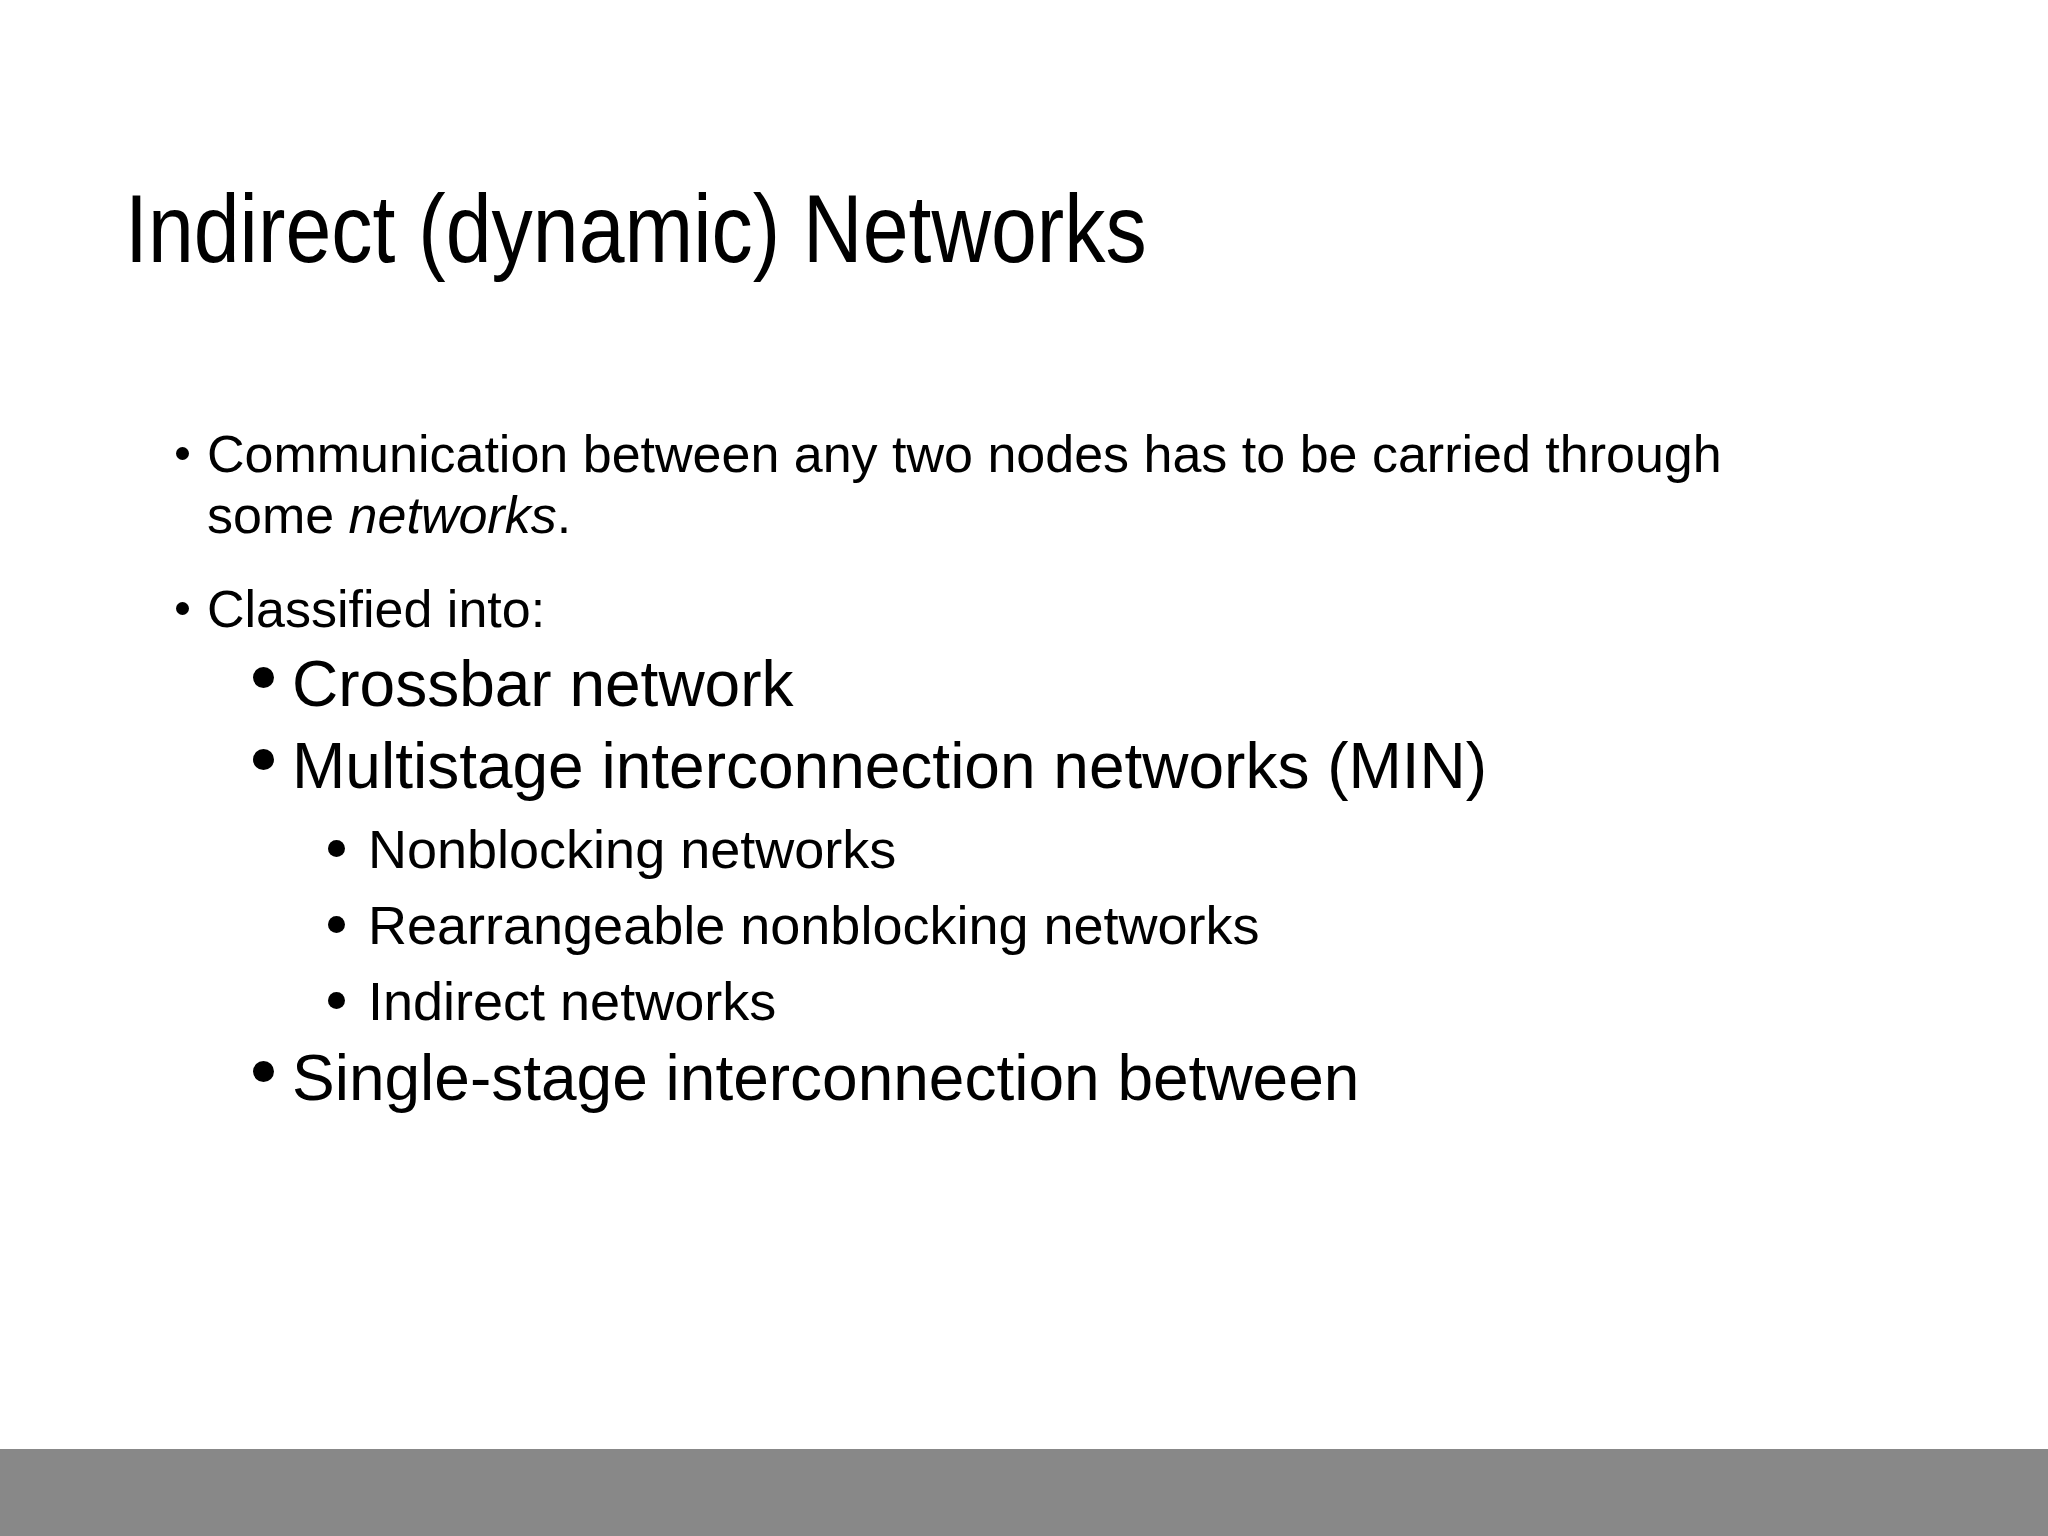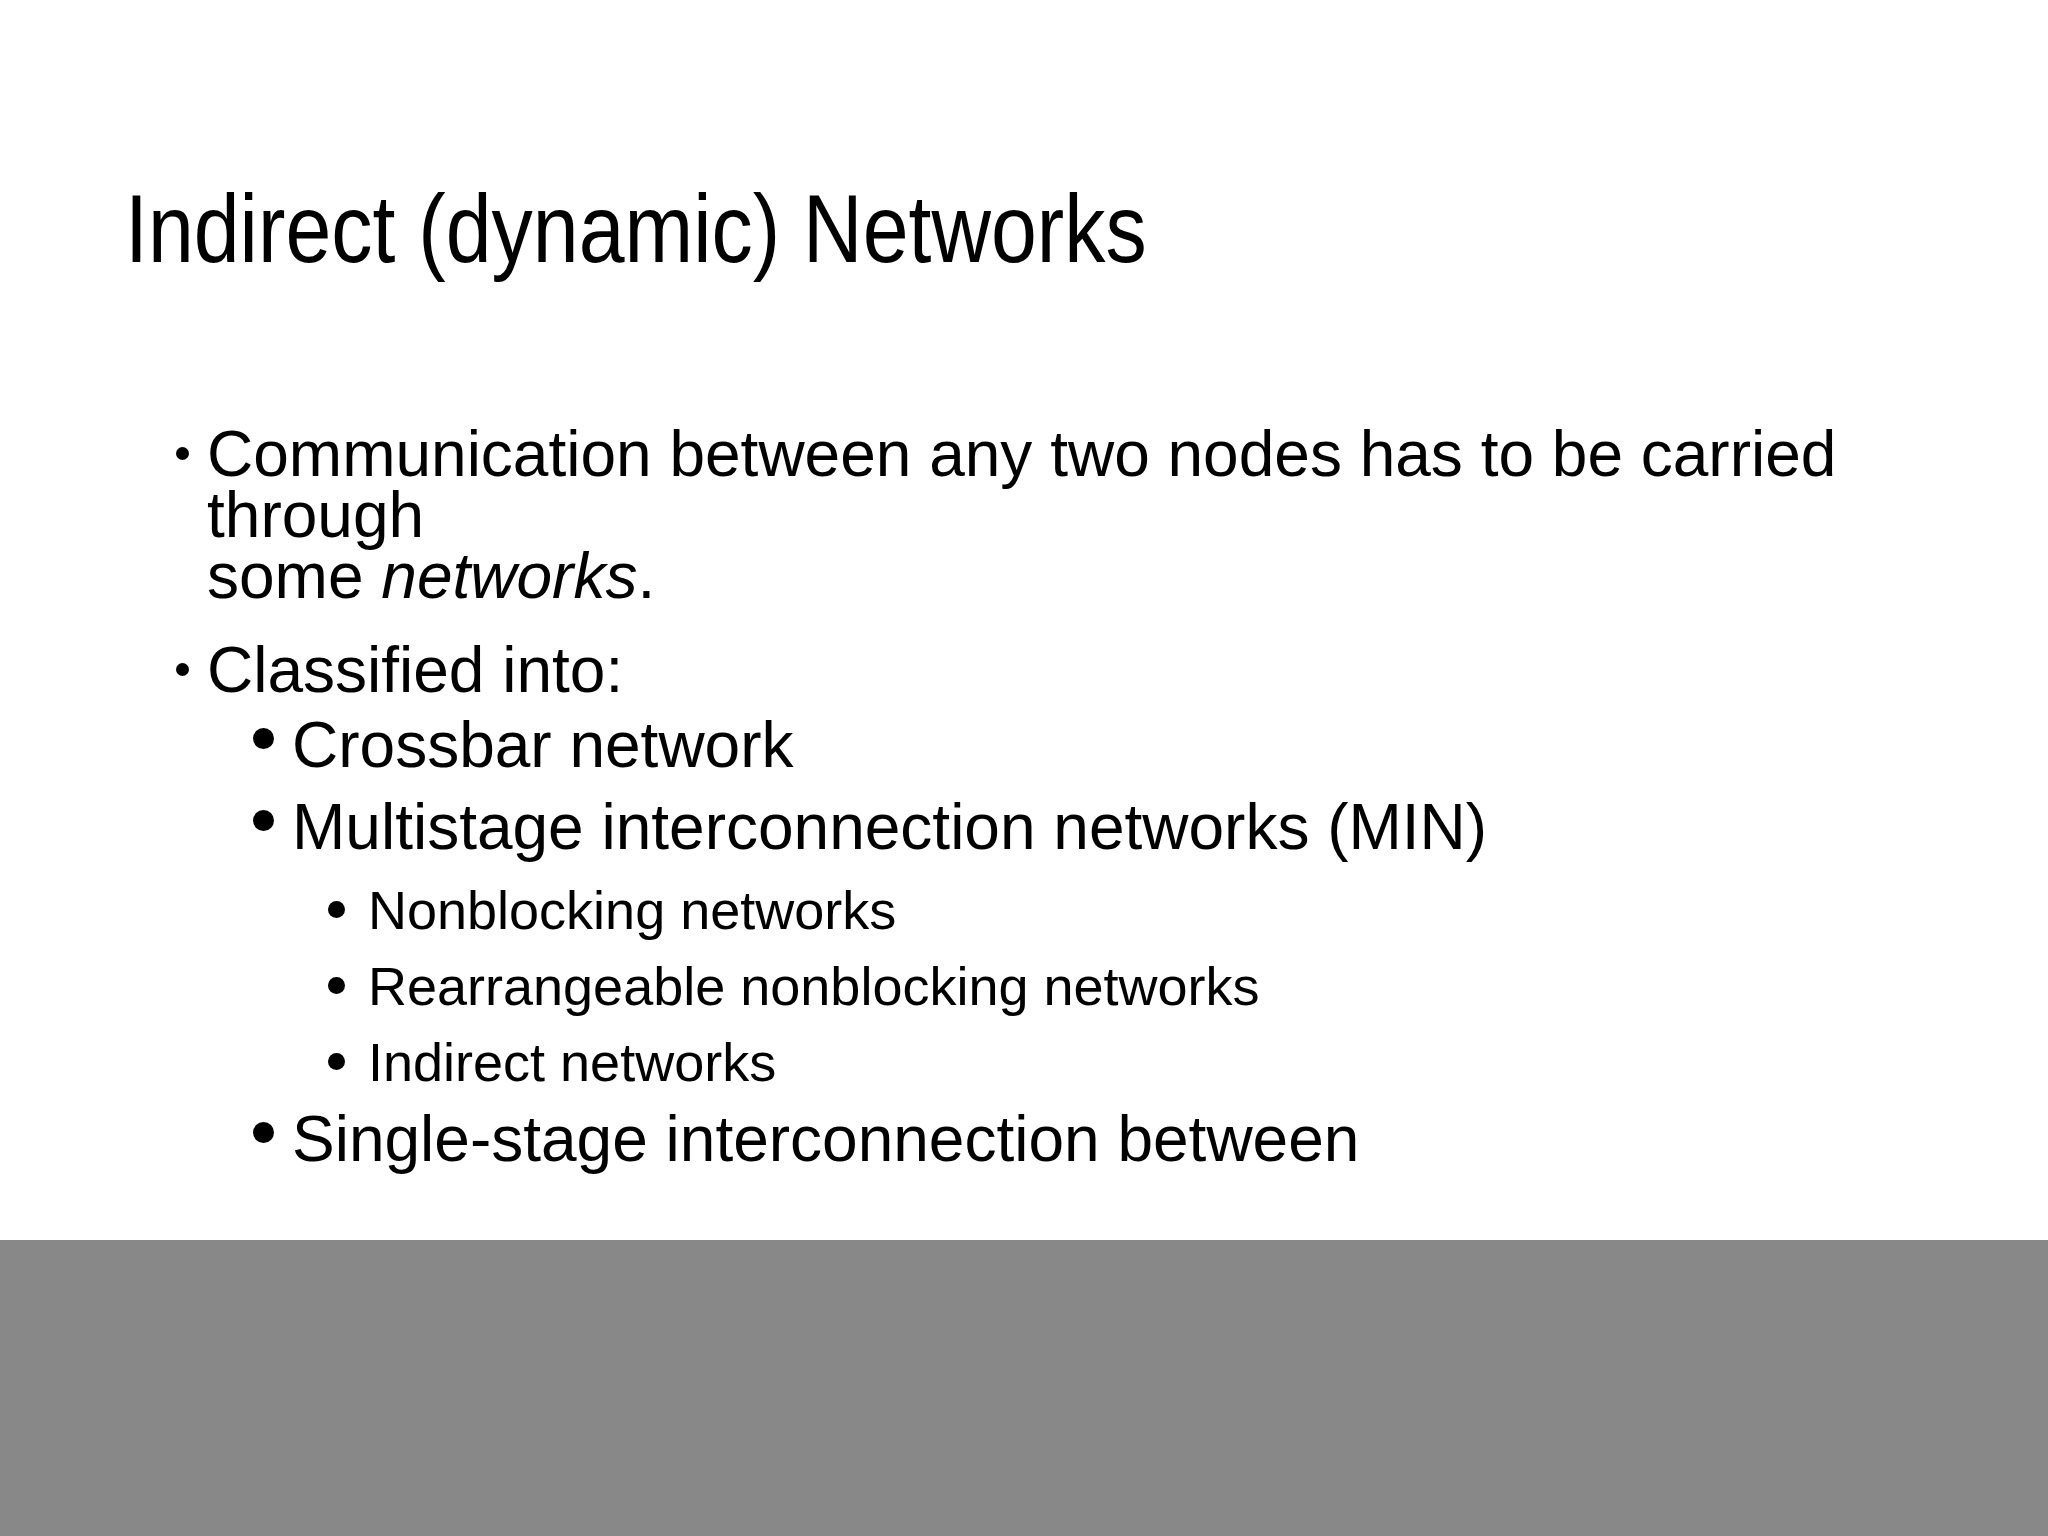--- a/index.html
+++ b/index.html
@@ -3,21 +3,21 @@
 <meta charset="utf-8">
 <style>
   html, body {
     margin: 0;
     padding: 0;
     background: #888;
   }
   .slide {
     position: relative;
     width: 2048px;
-    height: 1240px;
+    height: 1449px;
     background: #ffffff;
     color: #000000;
     font-family: "Liberation Sans", sans-serif;
     overflow: hidden;
   }
 
   
   .title {
     position: absolute;
     left: 125px;
@@ -42,21 +42,21 @@
     right: 40px;
   }
   .content ul {
     list-style: none;
     margin: 0;
     padding: 0;
   }
   .content li { position: relative; }
 
   .l1 {
-    font-size: 64px;
+    font-size: 52px;
     line-height: 61px;
     padding-left: 35px;
   }
   .l1 .line { display: block; }
 
   .li-l2 {
     font-size: 64px;
     line-height: 77px;
     padding-left: 120px;
   }

